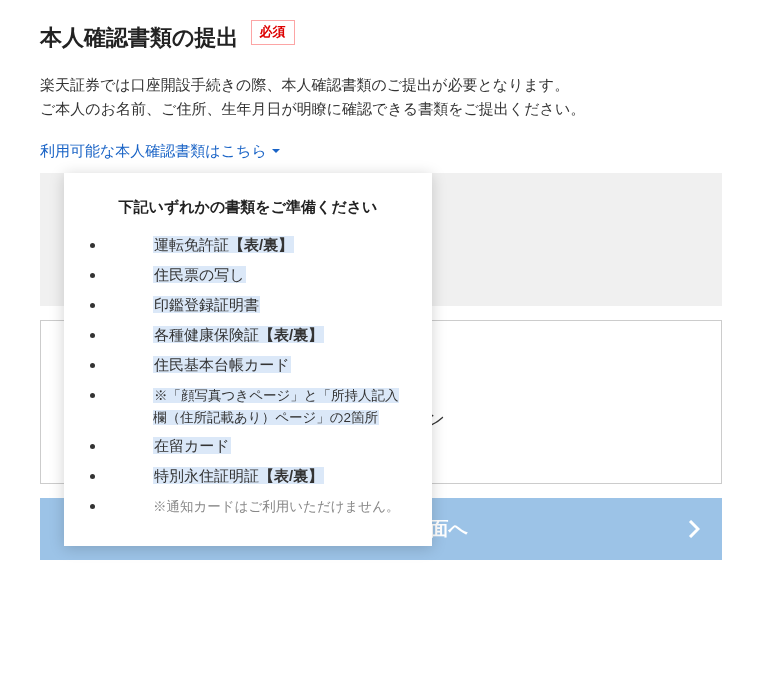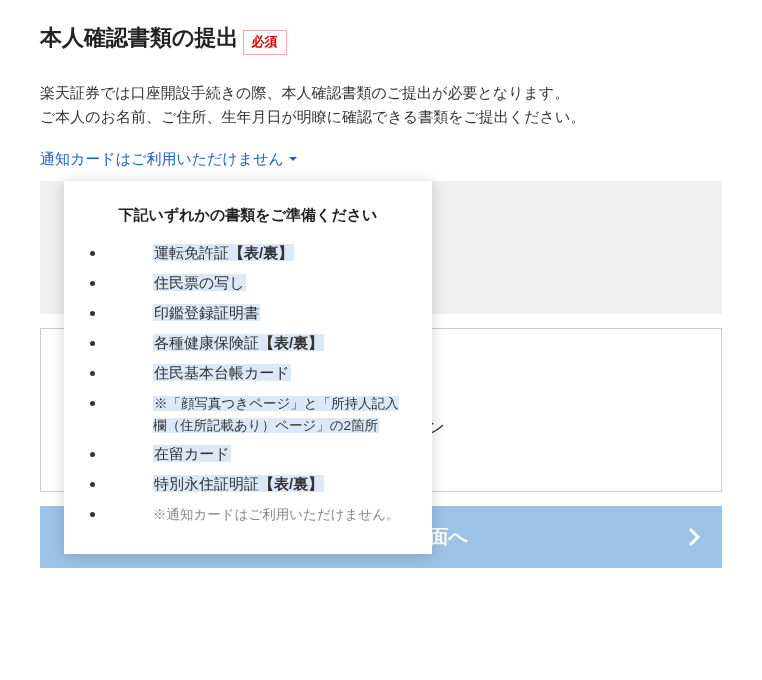--- a/index.html
+++ b/index.html
@@ -7,23 +7,23 @@
     font-family: "Hiragino Kaku Gothic ProN", "Meiryo", sans-serif;
     background: #fff;
     color: #333;
     font-size: 15px;
     line-height: 1.6;
     padding: 20px 40px;
     width: 762px;
   }
   .title-row {
     display: flex;
-    align-items: flex-end;
-    gap: 4px;
-    margin-bottom: 26px;
+    align-items: flex-start;
+    gap: 12px;
+    margin-bottom: 18px;
   }
   .title {
     font-size: 22px;
     font-weight: bold;
     color: #222;
   }
   .required-badge {
     border: 1px solid #fca5a5;
     color: #d00;
     font-size: 13px;
@@ -167,21 +167,21 @@
   <h1 class="title">本人確認書類の提出</h1>
   <span class="required-badge">必須</span>
 </div>
 
 <p class="description">
   <span>楽天証券では口座開設手続きの際、本人確認書類のご提出が必要となります。</span><br>
   <span>ご本人のお名前、ご住所、生年月日が明瞭に確認できる書類をご提出ください。</span>
 </p>
 
 <div class="link-row">
-  <span>通知カードはご利用いただけません</span>
+  <span>利用可能な本人確認書類はこちら</span>
   <svg class="chevron-small" viewBox="0 0 10 10">
       <path d="M1 3 L5 7 L9 3 Z"></path>
     </svg>
 </div>
 
 <div class="content-area">
 
   <div class="info-panel">
     <div class="info-title">申込完了！</div>
     <div class="info-text">プロードすると、口座申込手続き全て</div>

